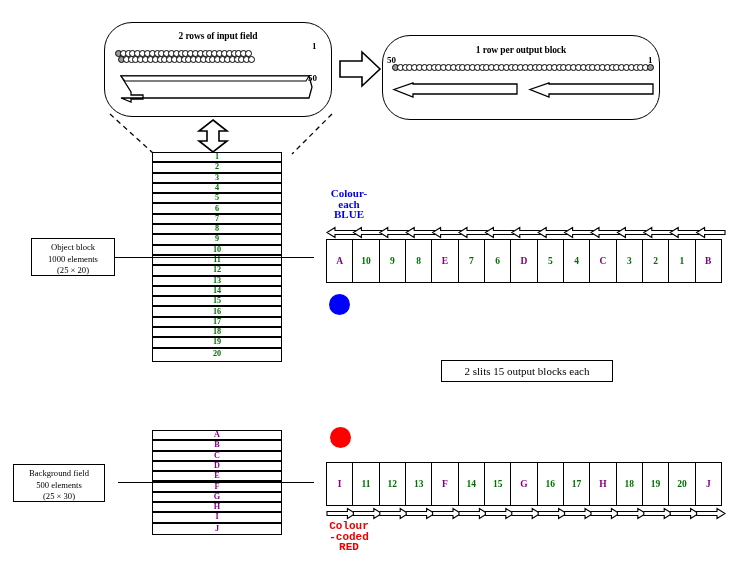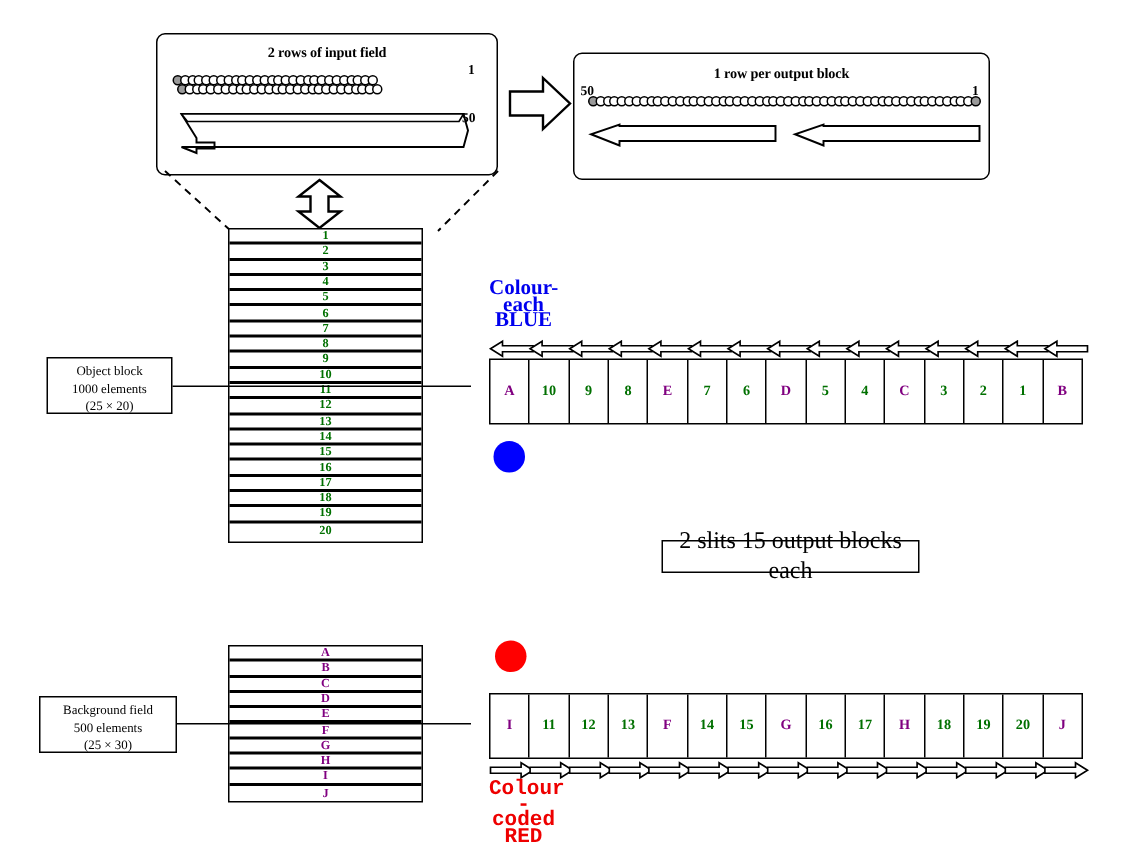--- a/index.html
+++ b/index.html
@@ -4,21 +4,21 @@
 <style>
   html,body{margin:0;padding:0;background:#ffffff;}
   body{
     width:750px;height:575px;position:relative;overflow:hidden;
     font-family:"Liberation Serif", serif;
     color:#000000;
   }
 
   
   .roundbox{
-    position:absolute;border:1.6px solid #000;border-radius:6px;
+    position:absolute;border:1.6px solid #000;border-radius:28px;
     background:#fff;box-sizing:border-box;
   }
   .rb-title{
     position:absolute;left:0;right:0;text-align:center;
     font-size:9.5px;font-weight:bold;letter-spacing:-0.1px;
     font-family:"Liberation Serif", serif;
   }
 
   
   .chain{position:absolute;display:flex;align-items:center;}
@@ -44,40 +44,40 @@
   .frow:last-child{border-bottom:none;}
   .obj-row{height:10.3px;font-size:8.2px;color:#007000;}
   .bg-row{height:10.3px;font-size:8.2px;color:#800080;}
 
   
   .capbox{
     position:absolute;border:1.4px solid #000;background:#fff;box-sizing:border-box;
     text-align:center;font-size:8.6px;line-height:11.5px;padding-top:3px;
     font-family:"Liberation Serif", serif;
   }
-  .capbox.big{font-size:16px;line-height:20px;padding-top:0;
+  .capbox.big{font-size:11px;line-height:20px;padding-top:0;
     display:flex;align-items:center;justify-content:center;}
 
   
   .leader{position:absolute;height:0;border-top:1.2px solid #000;}
 
   
   .strip{position:absolute;border:1.8px solid #000;background:#fff;
     box-sizing:border-box;display:flex;}
   .cell{
     flex:1 1 0;border-right:1.8px solid #000;box-sizing:border-box;
     display:flex;align-items:center;justify-content:center;
     font-size:9.5px;font-weight:bold;
   }
   .cell:last-child{border-right:none;}
   .cell.num{color:#007000;}
   .cell.ltr{color:#800080;}
 
   
-  .clabel{position:absolute;font-size:14px;font-weight:bold;line-height:10.5px;
+  .clabel{position:absolute;font-size:11px;font-weight:bold;line-height:10.5px;
     text-align:center;font-family:"Liberation Serif", serif;}
   .clabel.blue{color:#0000ee;}
   .clabel.red{color:#ee0000;font-family:Liberation Mono, monospace;}
 
   .dot{position:absolute;border-radius:50%;}
   .dot.blue{background:#0000ff;}
   .dot.red{background:#ff0000;}
 
   svg{display:block;overflow:visible;}
 </style>
@@ -285,21 +285,21 @@
     <div class="frow bg-row">C</div>
     <div class="frow bg-row">D</div>
     <div class="frow bg-row">E</div>
     <div class="frow bg-row">F</div>
     <div class="frow bg-row">G</div>
     <div class="frow bg-row">H</div>
     <div class="frow bg-row">I</div>
     <div class="frow bg-row">J</div>
   </div>
 
-<div class="capbox" style="left:26px;top:464px;width:92px;height:38px;">
+<div class="capbox" style="left:13px;top:464px;width:92px;height:38px;">
   <div>Background field</div>
   <div>500 elements</div>
   <div>(25 × 30)</div>
 </div>
 <div class="leader" style="left:118px;top:482px;width:196px;"></div>
 
 <div class="clabel blue" style="left:326px;top:188px;width:46px;">
   <div>Colour-</div>
   <div>each</div>
   <div>BLUE</div>

